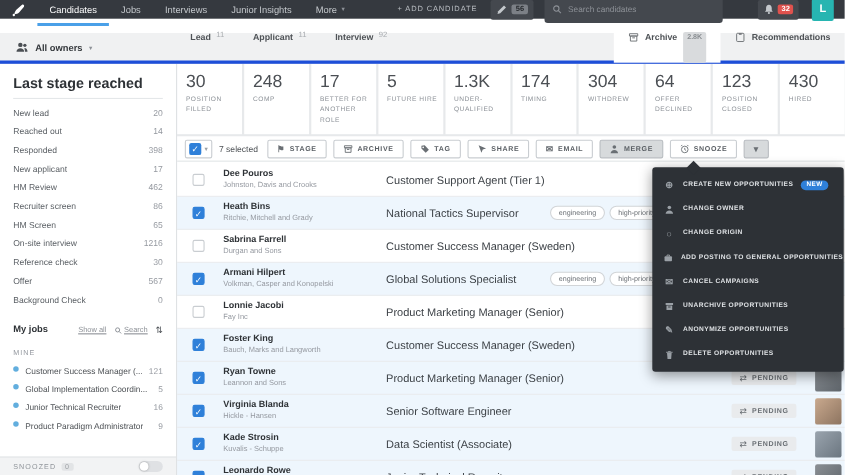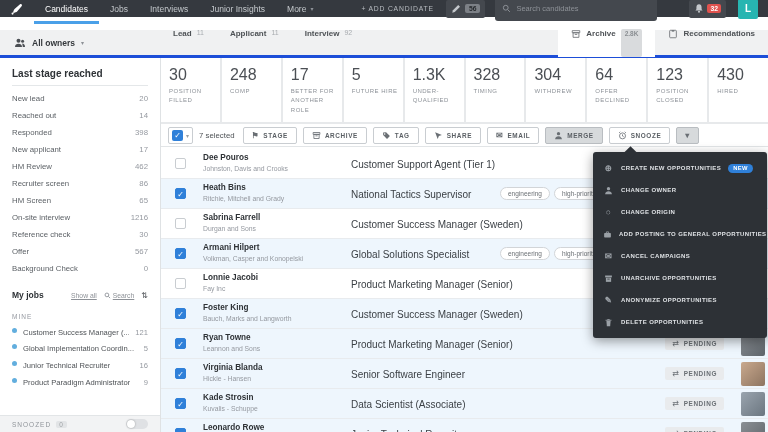--- a/index.html
+++ b/index.html
@@ -30,21 +30,21 @@
   .ownerlabel { font-size:8.5px; font-weight:bold; color:#34383c; }
   .ochev { font-size:6px; color:#8d9197; }
   .ptab { display:flex; gap:5px; padding:0 13px; height:28px; font-size:8px; font-weight:bold; color:#4e5256; }
   .ptab .cnt { color:#a8acb0; font-weight:normal; font-size:7px; }
   .ptab.archive { margin-left:auto; background:#fff; }
   .cntpill { background:#d9dbdd; color:#8a8e92; font-size:6.5px; padding:1px 4px; border-radius:2px; }
   .tabicon { color:#6a6e72; }
 
   
   .sidebar { position:absolute; top:58px; left:0; width:161px; bottom:0; background:#fff; border-right:1px solid #dfe2e4; z-index:4; }
-  .sshead { margin:10px 12px 4px; padding-bottom:6px; border-bottom:1px solid #e4e7e9; font-size:10px; font-weight:bold; color:#2e3236; }
+  .sshead { margin:10px 12px 4px; padding-bottom:6px; border-bottom:1px solid #e4e7e9; font-size:13px; font-weight:bold; color:#2e3236; }
   .stage { display:flex; justify-content:space-between; padding:4px 12px; font-size:7.8px; color:#5a5f64; cursor:pointer;gap:40px; }
   .stage .c { color:#9599a0; }
   .mjrow { display:flex; align-items:baseline; margin:13px 12px 0; }
   .mjtitle { font-size:8.5px; font-weight:bold; color:#2e3236; }
   .mjlinks { margin-left:auto; display:flex; align-items:center; gap:7px; }
   .lnk { font-size:6.8px; color:#8d9197; text-decoration:underline; cursor:pointer; display:flex; align-items:center; gap:2px; }
   .sortic { font-size:8px; color:#4b4f54; text-decoration:none; cursor:pointer; }
   .minelbl { margin:13px 12px 4px; font-size:6.5px; letter-spacing:1px; color:#9599a0; }
   .job { display:flex; gap:6px; padding:3.8px 12px; font-size:7.6px; color:#4e5256; cursor:pointer; }
   .jobdot { width:5px; height:5px; border-radius:50%; background:#62aede; flex:none; }
@@ -301,21 +301,21 @@
       </div>
     <div class="stat">
         <div class="sv">5</div>
         <div class="sl">FUTURE HIRE</div>
       </div>
     <div class="stat">
         <div class="sv">1.3K</div>
         <div class="sl">UNDER-QUALIFIED</div>
       </div>
     <div class="stat">
-        <div class="sv">328</div>
+        <div class="sv">174</div>
         <div class="sl">TIMING</div>
       </div>
     <div class="stat">
         <div class="sv">304</div>
         <div class="sl">WITHDREW</div>
       </div>
     <div class="stat">
         <div class="sv">64</div>
         <div class="sl">OFFER DECLINED</div>
       </div>

